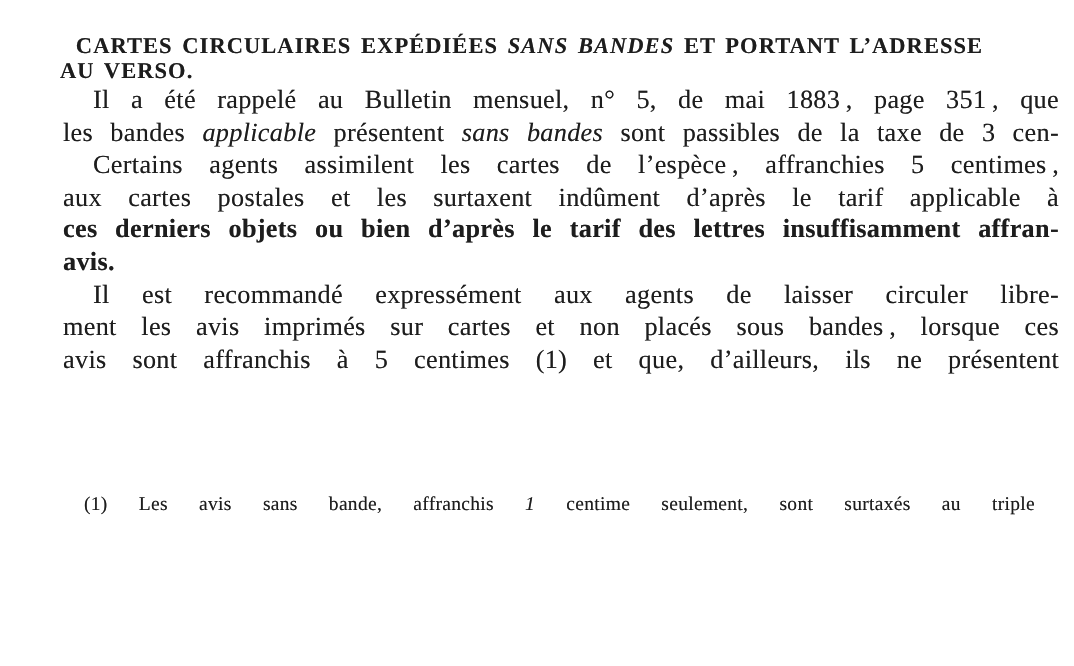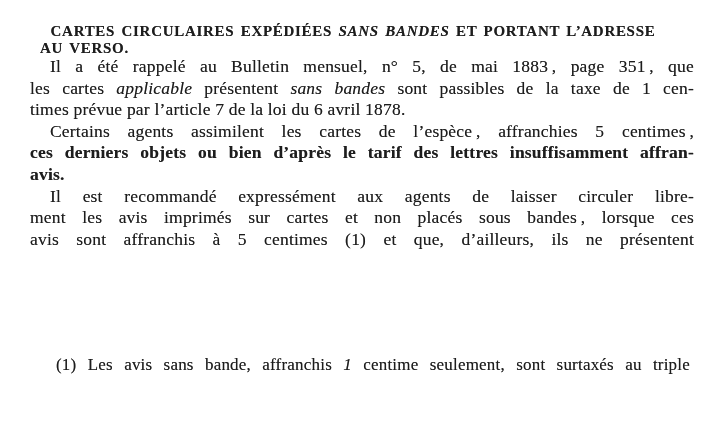--- a/index.html
+++ b/index.html
@@ -12,52 +12,52 @@
     color:#1d1d1d;
   }
   .page *{text-shadow:0 0 .3px rgba(25,25,25,.55);}
   .doc-title{
     position:absolute;left:40px;right:50px;top:23px;
     font-size:15px;font-weight:bold;
     letter-spacing:.7px;word-spacing:2px;
   }
   .doc-title .line{text-align:center;text-align-last:center;}
   .body-text{
-    position:absolute;left:30px;width:664px;top:56px;
+    position:absolute;left:42px;width:664px;top:56px;
     font-size:17.5px;line-height:21.6px;
     letter-spacing:.2px;
   }
   .footnote{
-    position:absolute;left:34px;width:656px;top:354px;
-    font-size:17px;line-height:21px;
+    position:absolute;left:34px;width:656px;top:325px;
+    font-size:13px;line-height:21px;
     letter-spacing:.2px;
   }
   .line{text-align:justify;text-align-last:justify;}
   .line.end{text-align-last:left;}
   .body-text .line.indent{padding-left:20px;}
   .footnote .line.indent{padding-left:22px;}
   .line.heavy{font-weight:bold;text-shadow:0 0 .5px currentColor;}
   .i{font-style:italic;}
   .paragraph{margin:0;}
 </style>
 </head>
 <body>
 
 <div class="page">
   <div class="doc-title">
       <div class="line end"><span>CARTES CIRCULAIRES EXPÉDIÉES </span><span class="i">SANS BANDES</span><span> ET PORTANT L’ADRESSE AU VERSO.</span></div>
     </div>
   <div class="body-text">
     <div class="paragraph">
         <div class="line indent"><span>Il a été rappelé au Bulletin mensuel, n° 5, de mai 1883 , page 351 , que</span></div>
-        <div class="line"><span>les cartes </span><span class="i">applicable</span><span> présentent </span><span class="i">sans bandes</span><span> sont passibles de la taxe de 1 cen-</span></div>
-        <div class="line end"><span>times prévue par l’article 7 de la loi du 6 avril 1878.</span></div>
+        <div class="line"><span>les bandes </span><span class="i">applicable</span><span> présentent </span><span class="i">sans bandes</span><span> sont passibles de la taxe de 3 cen-</span></div>
       </div>
     <div class="paragraph">
         <div class="line indent"><span>Certains agents assimilent les cartes de l’espèce , affranchies 5 centimes ,</span></div>
+        <div class="line"><span>aux cartes postales et les surtaxent indûment d’après le tarif applicable à</span></div>
         <div class="line heavy"><span>ces derniers objets ou bien d’après le tarif des lettres insuffisamment affran-</span></div>
         <div class="line end heavy"><span>avis.</span></div>
       </div>
     <div class="paragraph">
         <div class="line indent"><span>Il est recommandé expressément aux agents de laisser circuler libre-</span></div>
         <div class="line"><span>ment les avis imprimés sur cartes et non placés sous bandes , lorsque ces</span></div>
         <div class="line"><span>avis sont affranchis à 5 centimes (1) et que, d’ailleurs, ils ne présentent</span></div>
       </div>
   </div>
   <div class="footnote">

